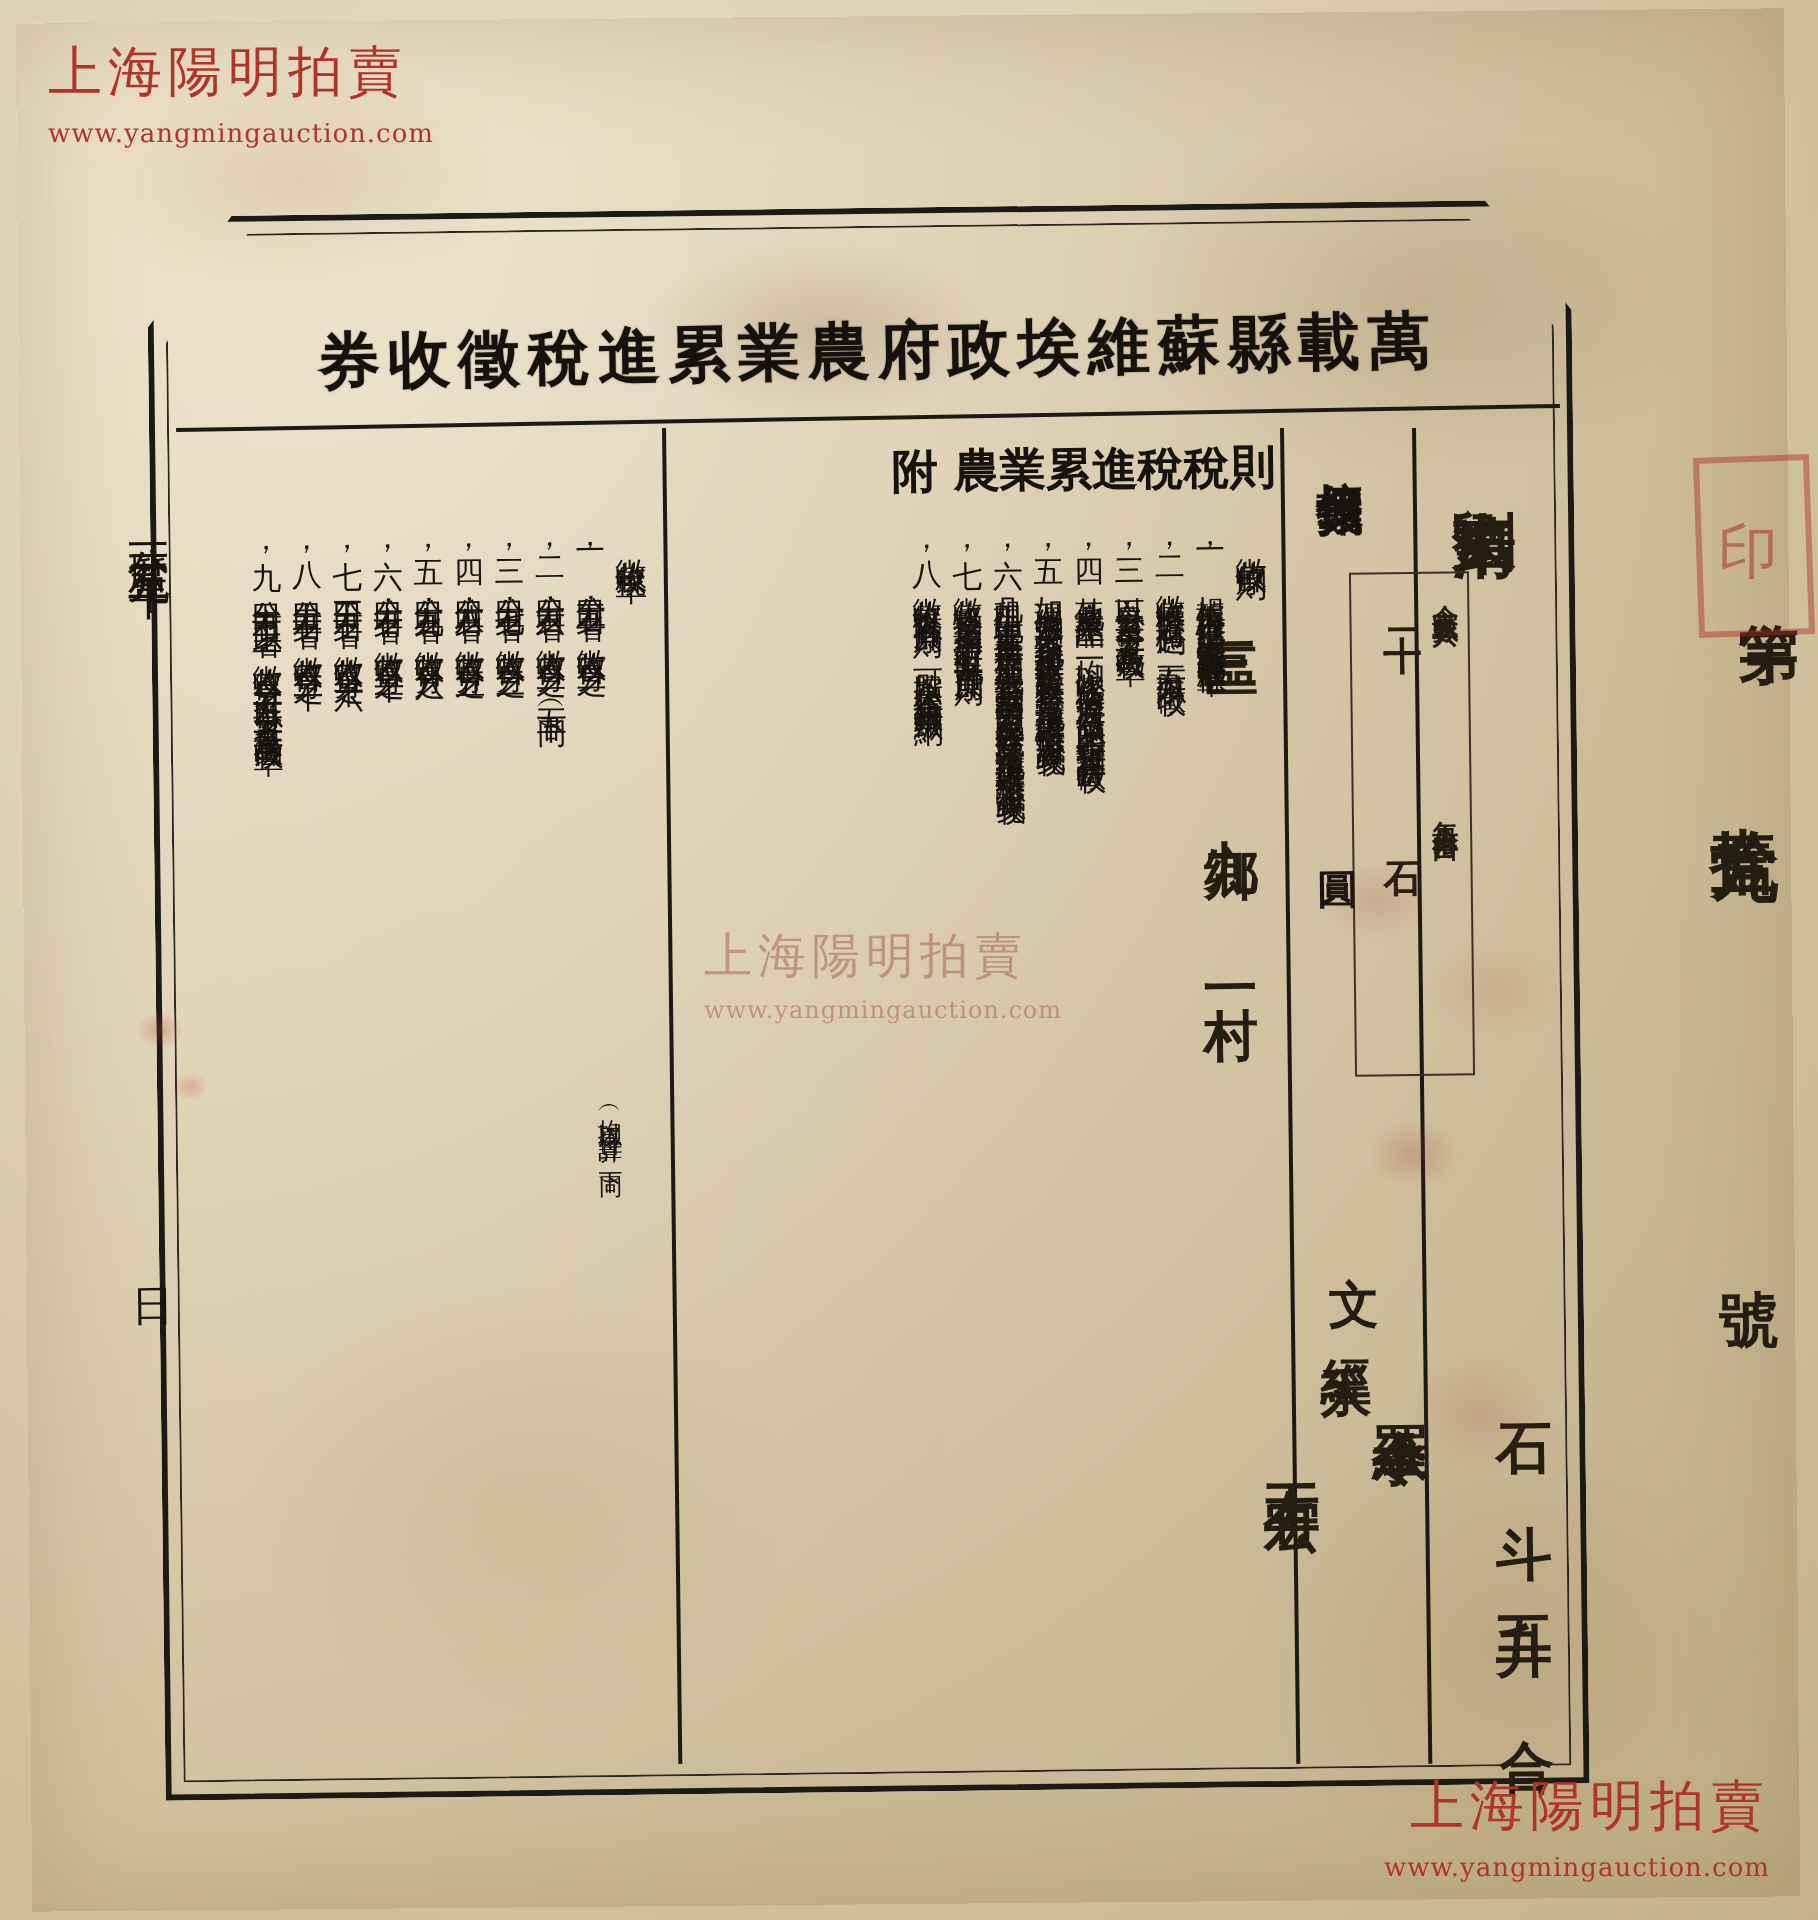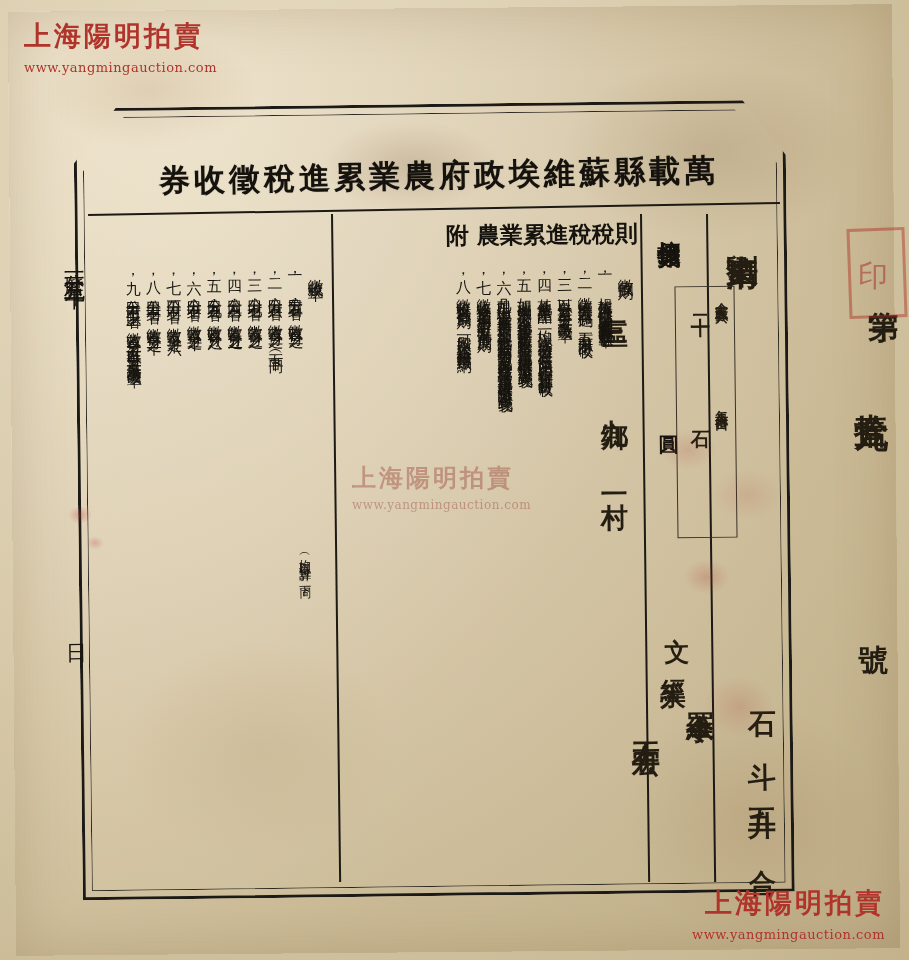--- a/index.html
+++ b/index.html
@@ -137,21 +137,21 @@
     pointer-events: none;
   }
 
   
   .wm {
     position: absolute;
     color: #b0342b;
     font-family: "DejaVu Serif", "Liberation Serif", serif;
     pointer-events: none;
   }
-  .wm-main { font-size: 27px; font-weight: bold; letter-spacing: 3px; }
+  .wm-main { font-size: 27px; font-weight: normal; letter-spacing: 3px; }
   .wm-url  { font-size: 13px; letter-spacing: 0.5px; }
   .wm-center {
     color: rgba(150,60,50,0.40);
   }
   .wm-center .wm-main { font-size: 24px; }
   .wm-center .wm-url { font-size: 12px; }
 
   
   .right-brush {
     position: absolute;

